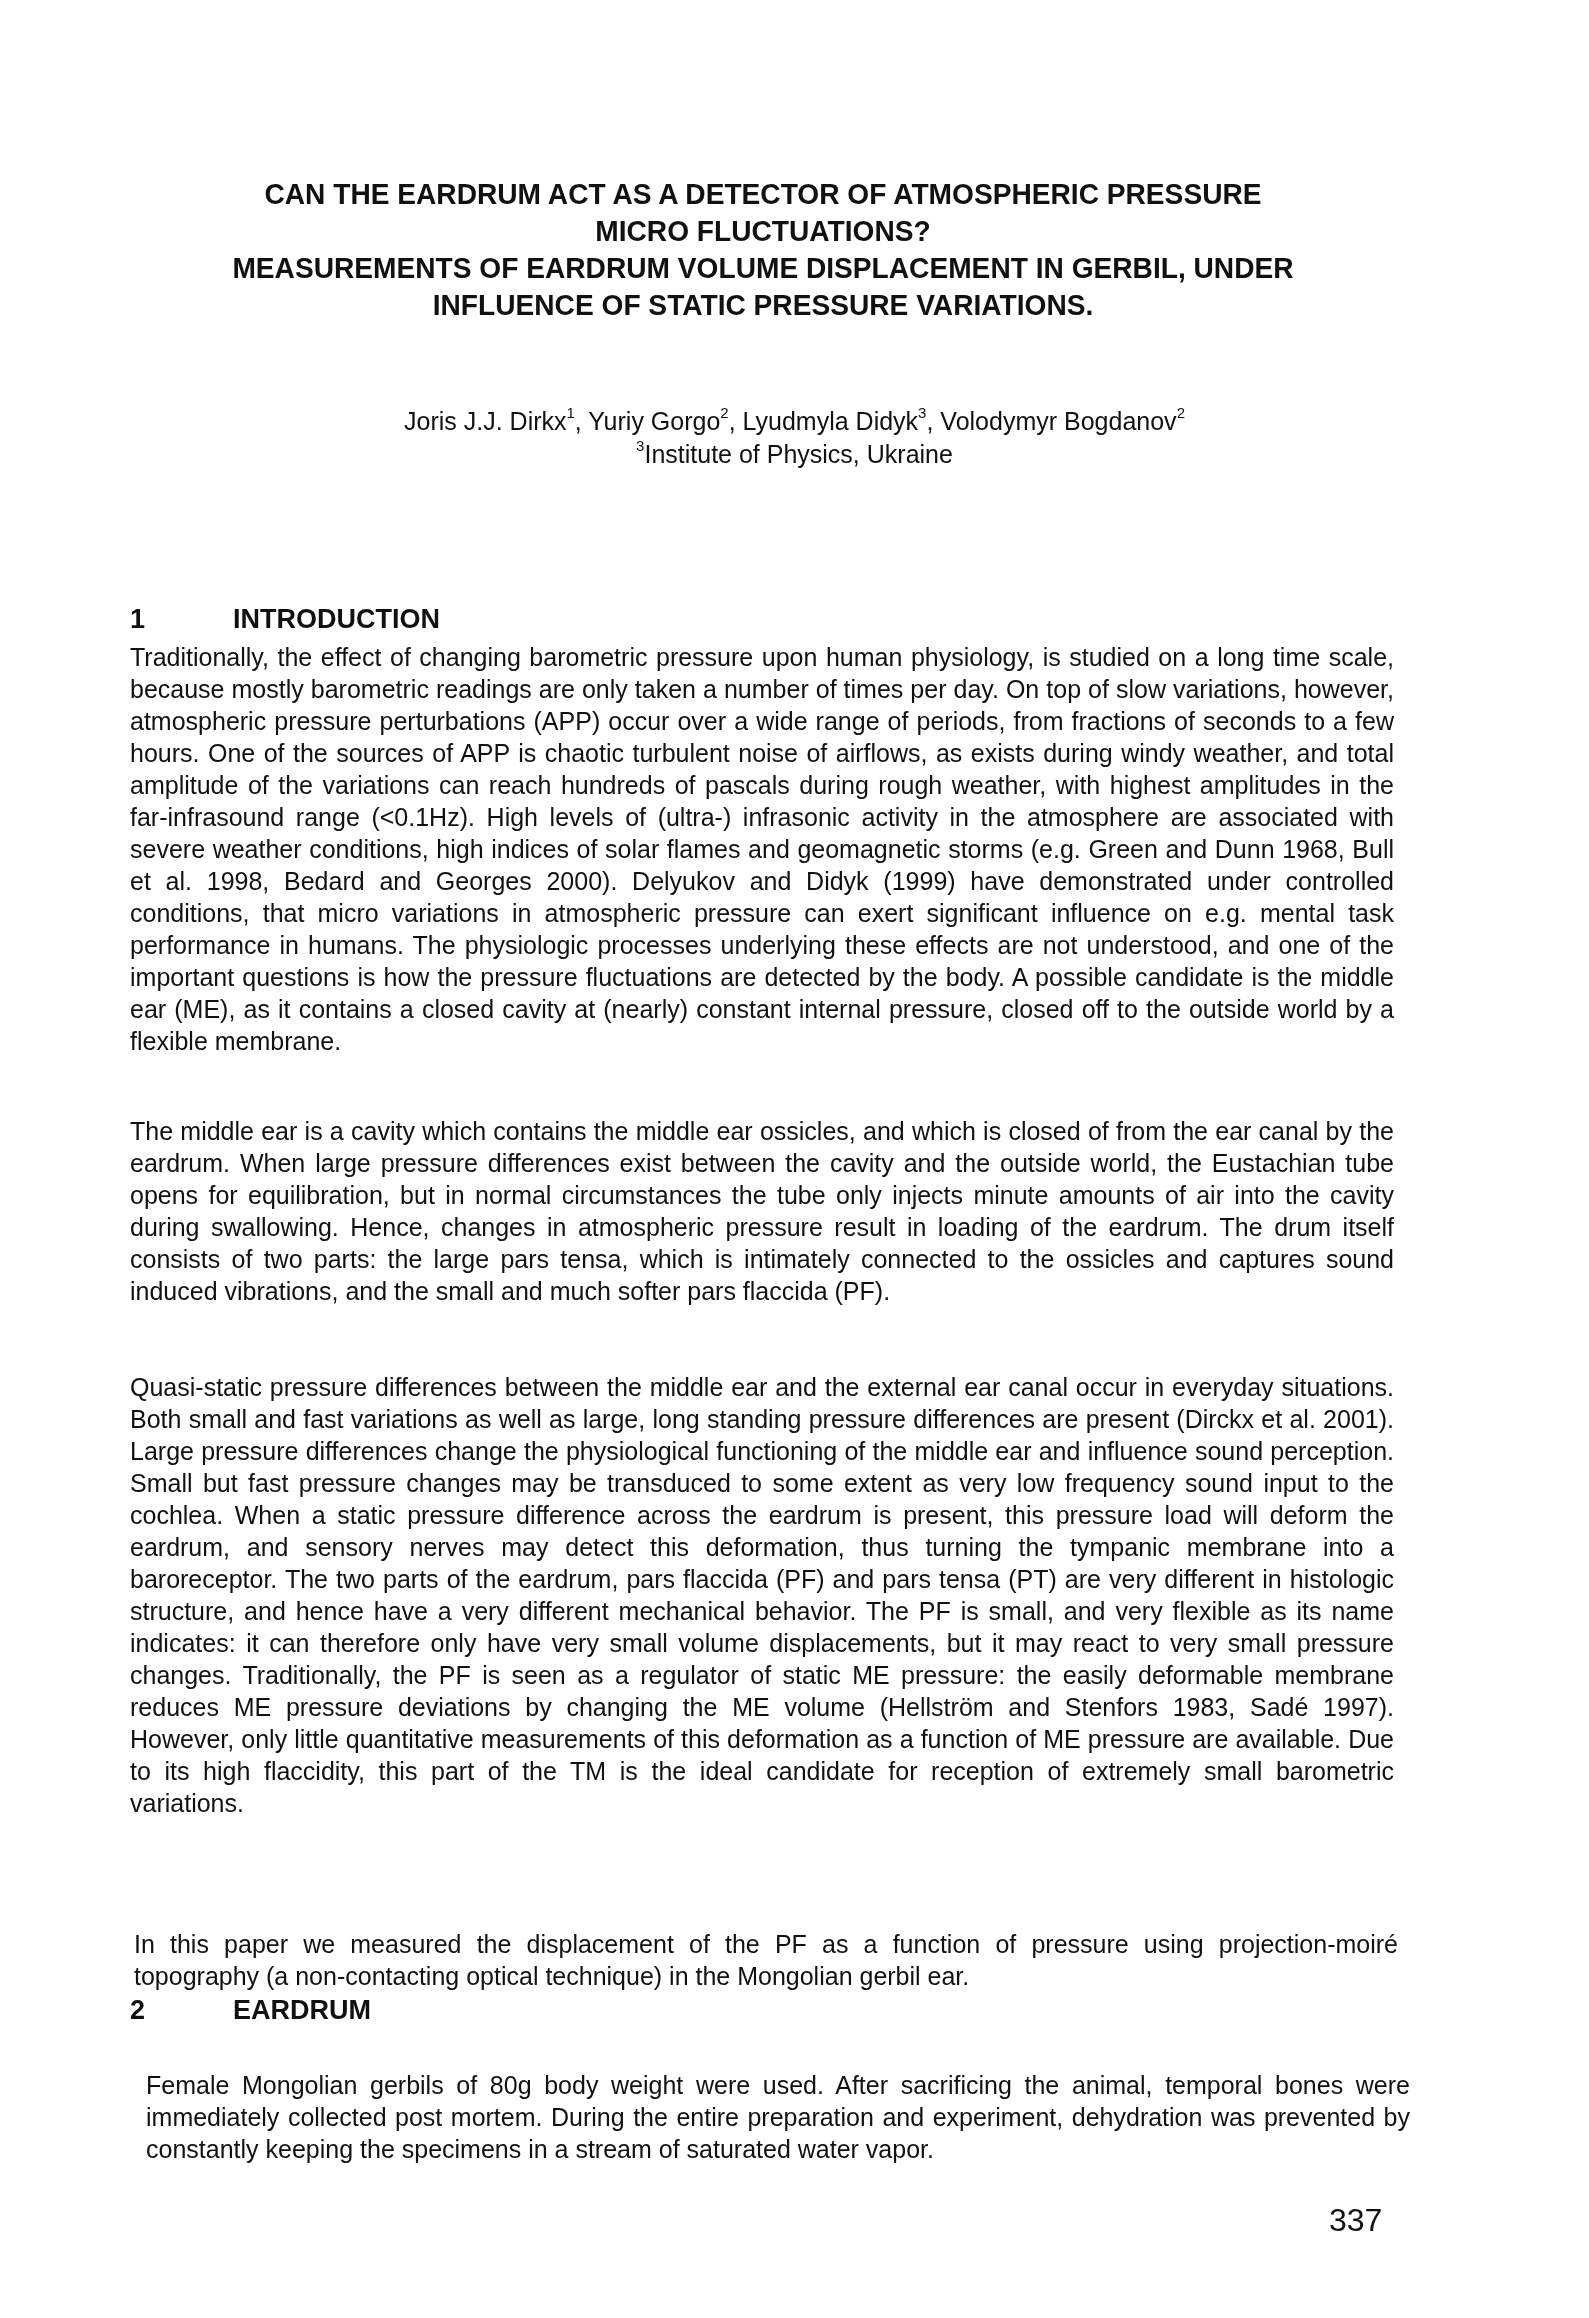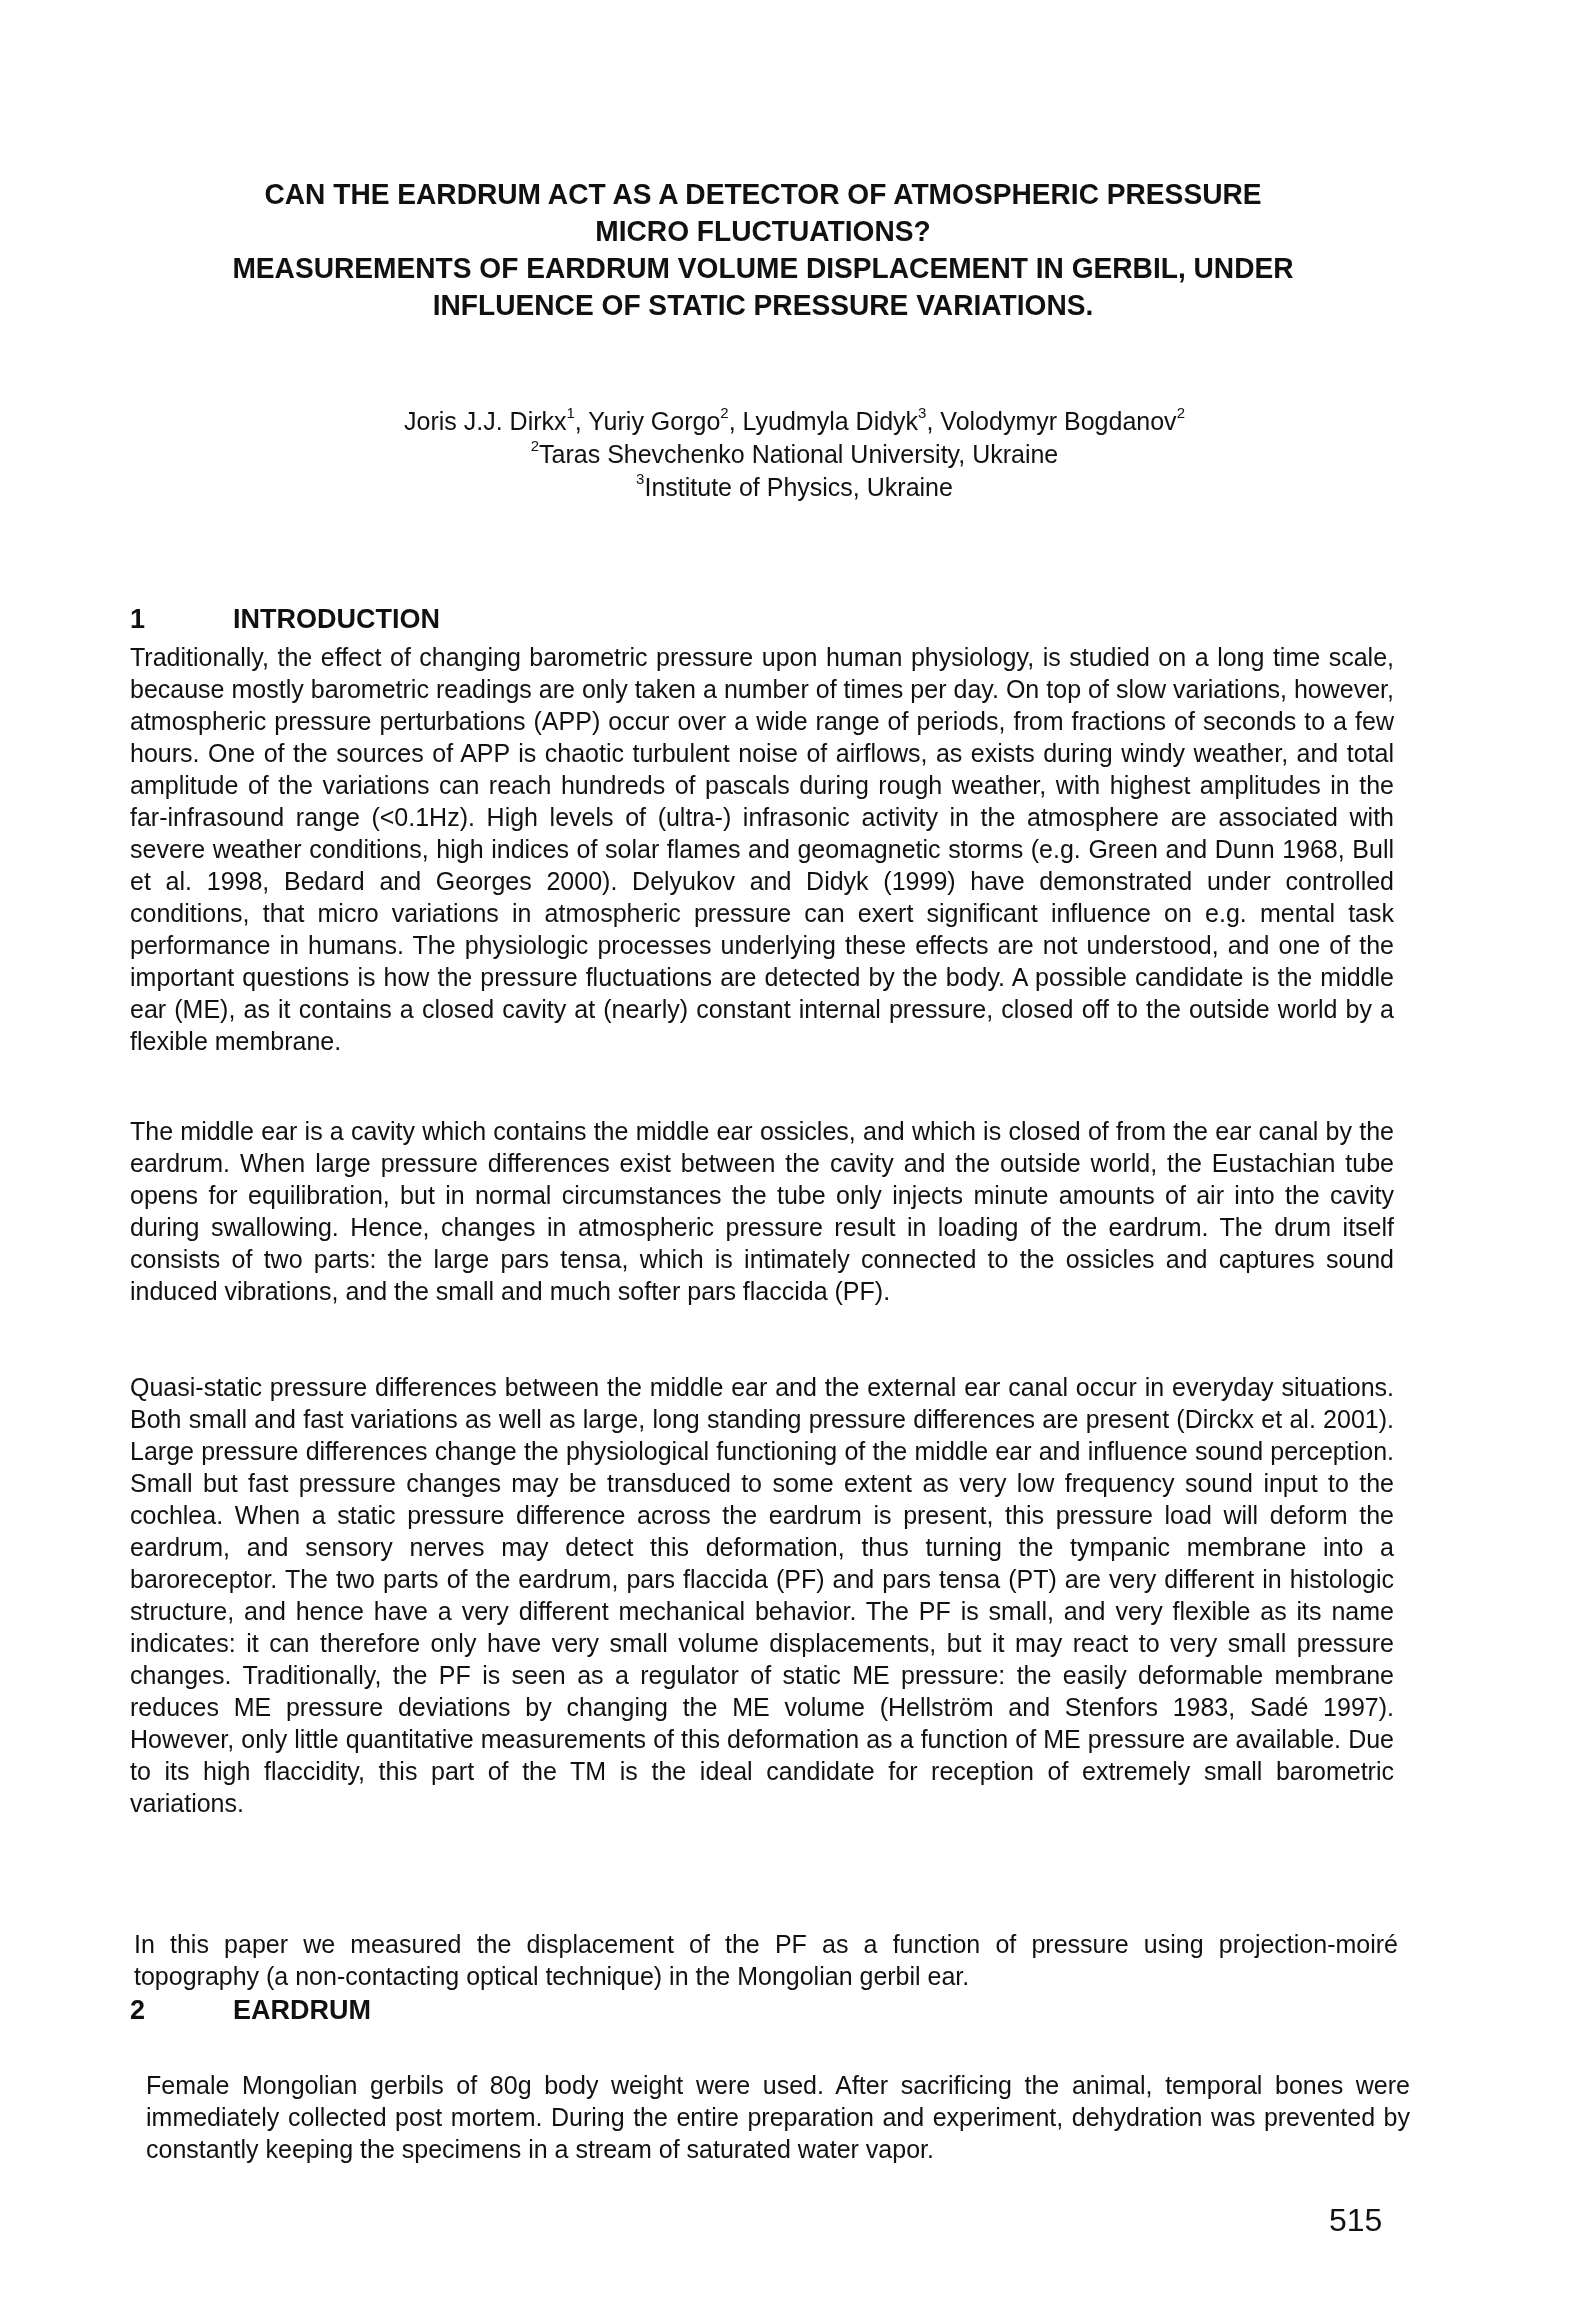--- a/index.html
+++ b/index.html
@@ -21,33 +21,32 @@
   <div>CAN THE EARDRUM ACT AS A DETECTOR OF ATMOSPHERIC PRESSURE</div>
   <div>MICRO FLUCTUATIONS?</div>
   <div>MEASUREMENTS OF EARDRUM VOLUME DISPLACEMENT IN GERBIL, UNDER</div>
   <div>INFLUENCE OF STATIC PRESSURE VARIATIONS.</div>
 </div>
 
 <div class="authors">
   <div>
     <span>Joris J.J. Dirkx</span><sup>1</sup><span>, </span><span>Yuriy Gorgo</span><sup>2</sup><span>, </span><span>Lyudmyla Didyk</span><sup>3</sup><span>, </span><span>Volodymyr Bogdanov</span><sup>2</sup>
   </div>
-  <div><sup>2</sup><span>Taras Shevchenko National University, Ukraine</span></div>
   <div><sup>3</sup><span>Institute of Physics, Ukraine</span></div>
 </div>
 
 <div class="heading" style="top:583px;margin-top:20px;">
   <span class="num">1</span><span>INTRODUCTION</span>
 </div>
 
 <p class="para" style="top:641px; margin:0;">Traditionally, the effect of changing barometric pressure upon human physiology, is studied on a long time scale, because mostly barometric readings are only taken a number of times per day. On top of slow variations, however, atmospheric pressure perturbations (APP) occur over a wide range of periods, from fractions of seconds to a few hours. One of the sources of APP is chaotic turbulent noise of airflows, as exists during windy weather, and total amplitude of the variations can reach hundreds of pascals during rough weather, with highest amplitudes in the far-infrasound range (&lt;0.1Hz). High levels of (ultra-) infrasonic activity in the atmosphere are associated with severe weather conditions, high indices of solar flames and geomagnetic storms (e.g. Green and Dunn 1968, Bull et al. 1998, Bedard and Georges 2000). Delyukov and Didyk (1999) have demonstrated under controlled conditions, that micro variations in atmospheric pressure can exert significant influence on e.g. mental task performance in humans. The physiologic processes underlying these effects are not understood, and one of the important questions is how the pressure fluctuations are detected by the body. A possible candidate is the middle ear (ME), as it contains a closed cavity at (nearly) constant internal pressure, closed off to the outside world by a flexible membrane.</p>
 <p class="para" style="top:1115px; margin:0;">The middle ear is a cavity which contains the middle ear ossicles, and which is closed of from the ear canal by the eardrum. When large pressure differences exist between the cavity and the outside world, the Eustachian tube opens for equilibration, but in normal circumstances the tube only injects minute amounts of air into the cavity during swallowing. Hence, changes in atmospheric pressure result in loading of the eardrum. The drum itself consists of two parts: the large pars tensa, which is intimately connected to the ossicles and captures sound induced vibrations, and the small and much softer pars flaccida (PF).</p>
 <p class="para" style="top:1371px; margin:0;">Quasi-static pressure differences between the middle ear and the external ear canal occur in everyday situations. Both small and fast variations as well as large, long standing pressure differences are present (Dirckx et al. 2001). Large pressure differences change the physiological functioning of the middle ear and influence sound perception. Small but fast pressure changes may be transduced to some extent as very low frequency sound input to the cochlea. When a static pressure difference across the eardrum is present, this pressure load will deform the eardrum, and sensory nerves may detect this deformation, thus turning the tympanic membrane into a baroreceptor. The two parts of the eardrum, pars flaccida (PF) and pars tensa (PT) are very different in histologic structure, and hence have a very different mechanical behavior. The PF is small, and very flexible as its name indicates: it can therefore only have very small volume displacements, but it may react to very small pressure changes. Traditionally, the PF is seen as a regulator of static ME pressure: the easily deformable membrane reduces ME pressure deviations by changing the ME volume (Hellström and Stenfors 1983, Sadé 1997). However, only little quantitative measurements of this deformation as a function of ME pressure are available. Due to its high flaccidity, this part of the TM is the ideal candidate for reception of extremely small barometric variations.</p>
 <p class="para" style="top:1924px; margin:4px;">In this paper we measured the displacement of the PF as a function of pressure using projection-moiré topography (a non-contacting optical technique) in the Mongolian gerbil ear.</p>
 
 <div class="heading" style="top:1994px;">
   <span class="num">2</span><span>EARDRUM</span>
 </div>
 
 <p class="para" style="top:2053px; margin:16px;">Female Mongolian gerbils of 80g body weight were used. After sacrificing the animal, temporal bones were immediately collected post mortem. During the entire preparation and experiment, dehydration was prevented by constantly keeping the specimens in a stream of saturated water vapor.</p>
 
-<div class="pagenum">515</div>
+<div class="pagenum">337</div>
 
 
 </body></html>

